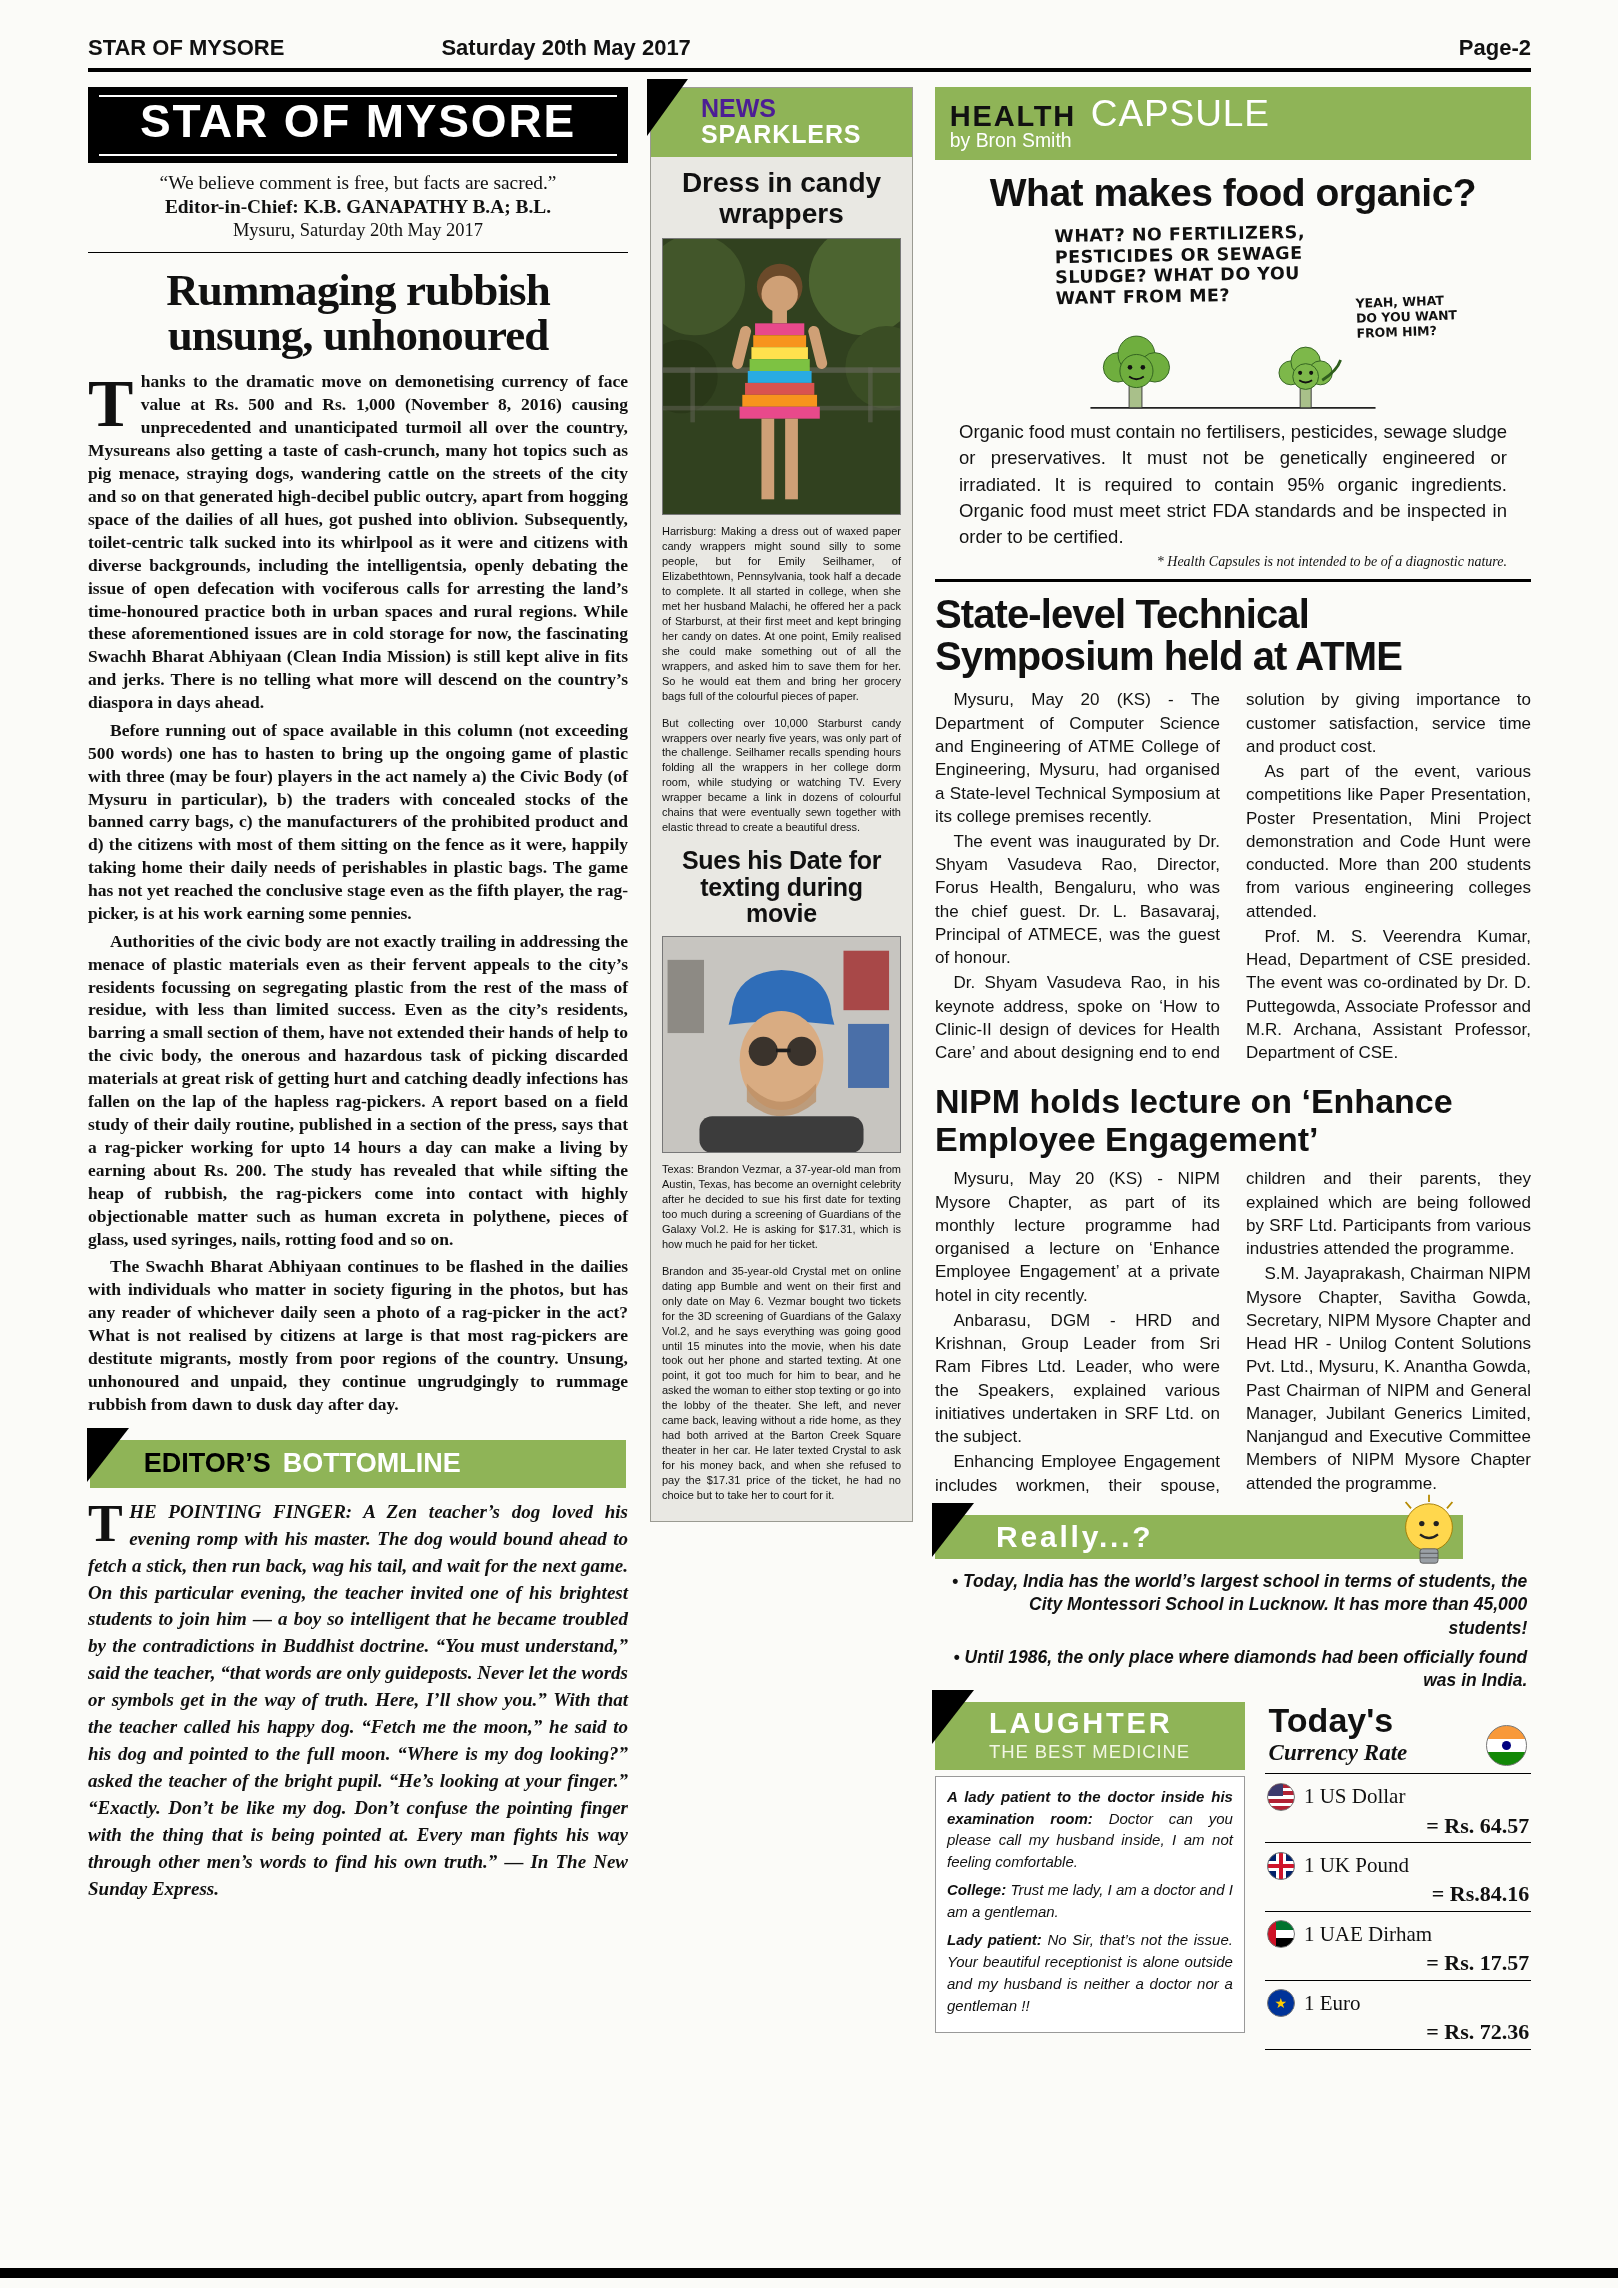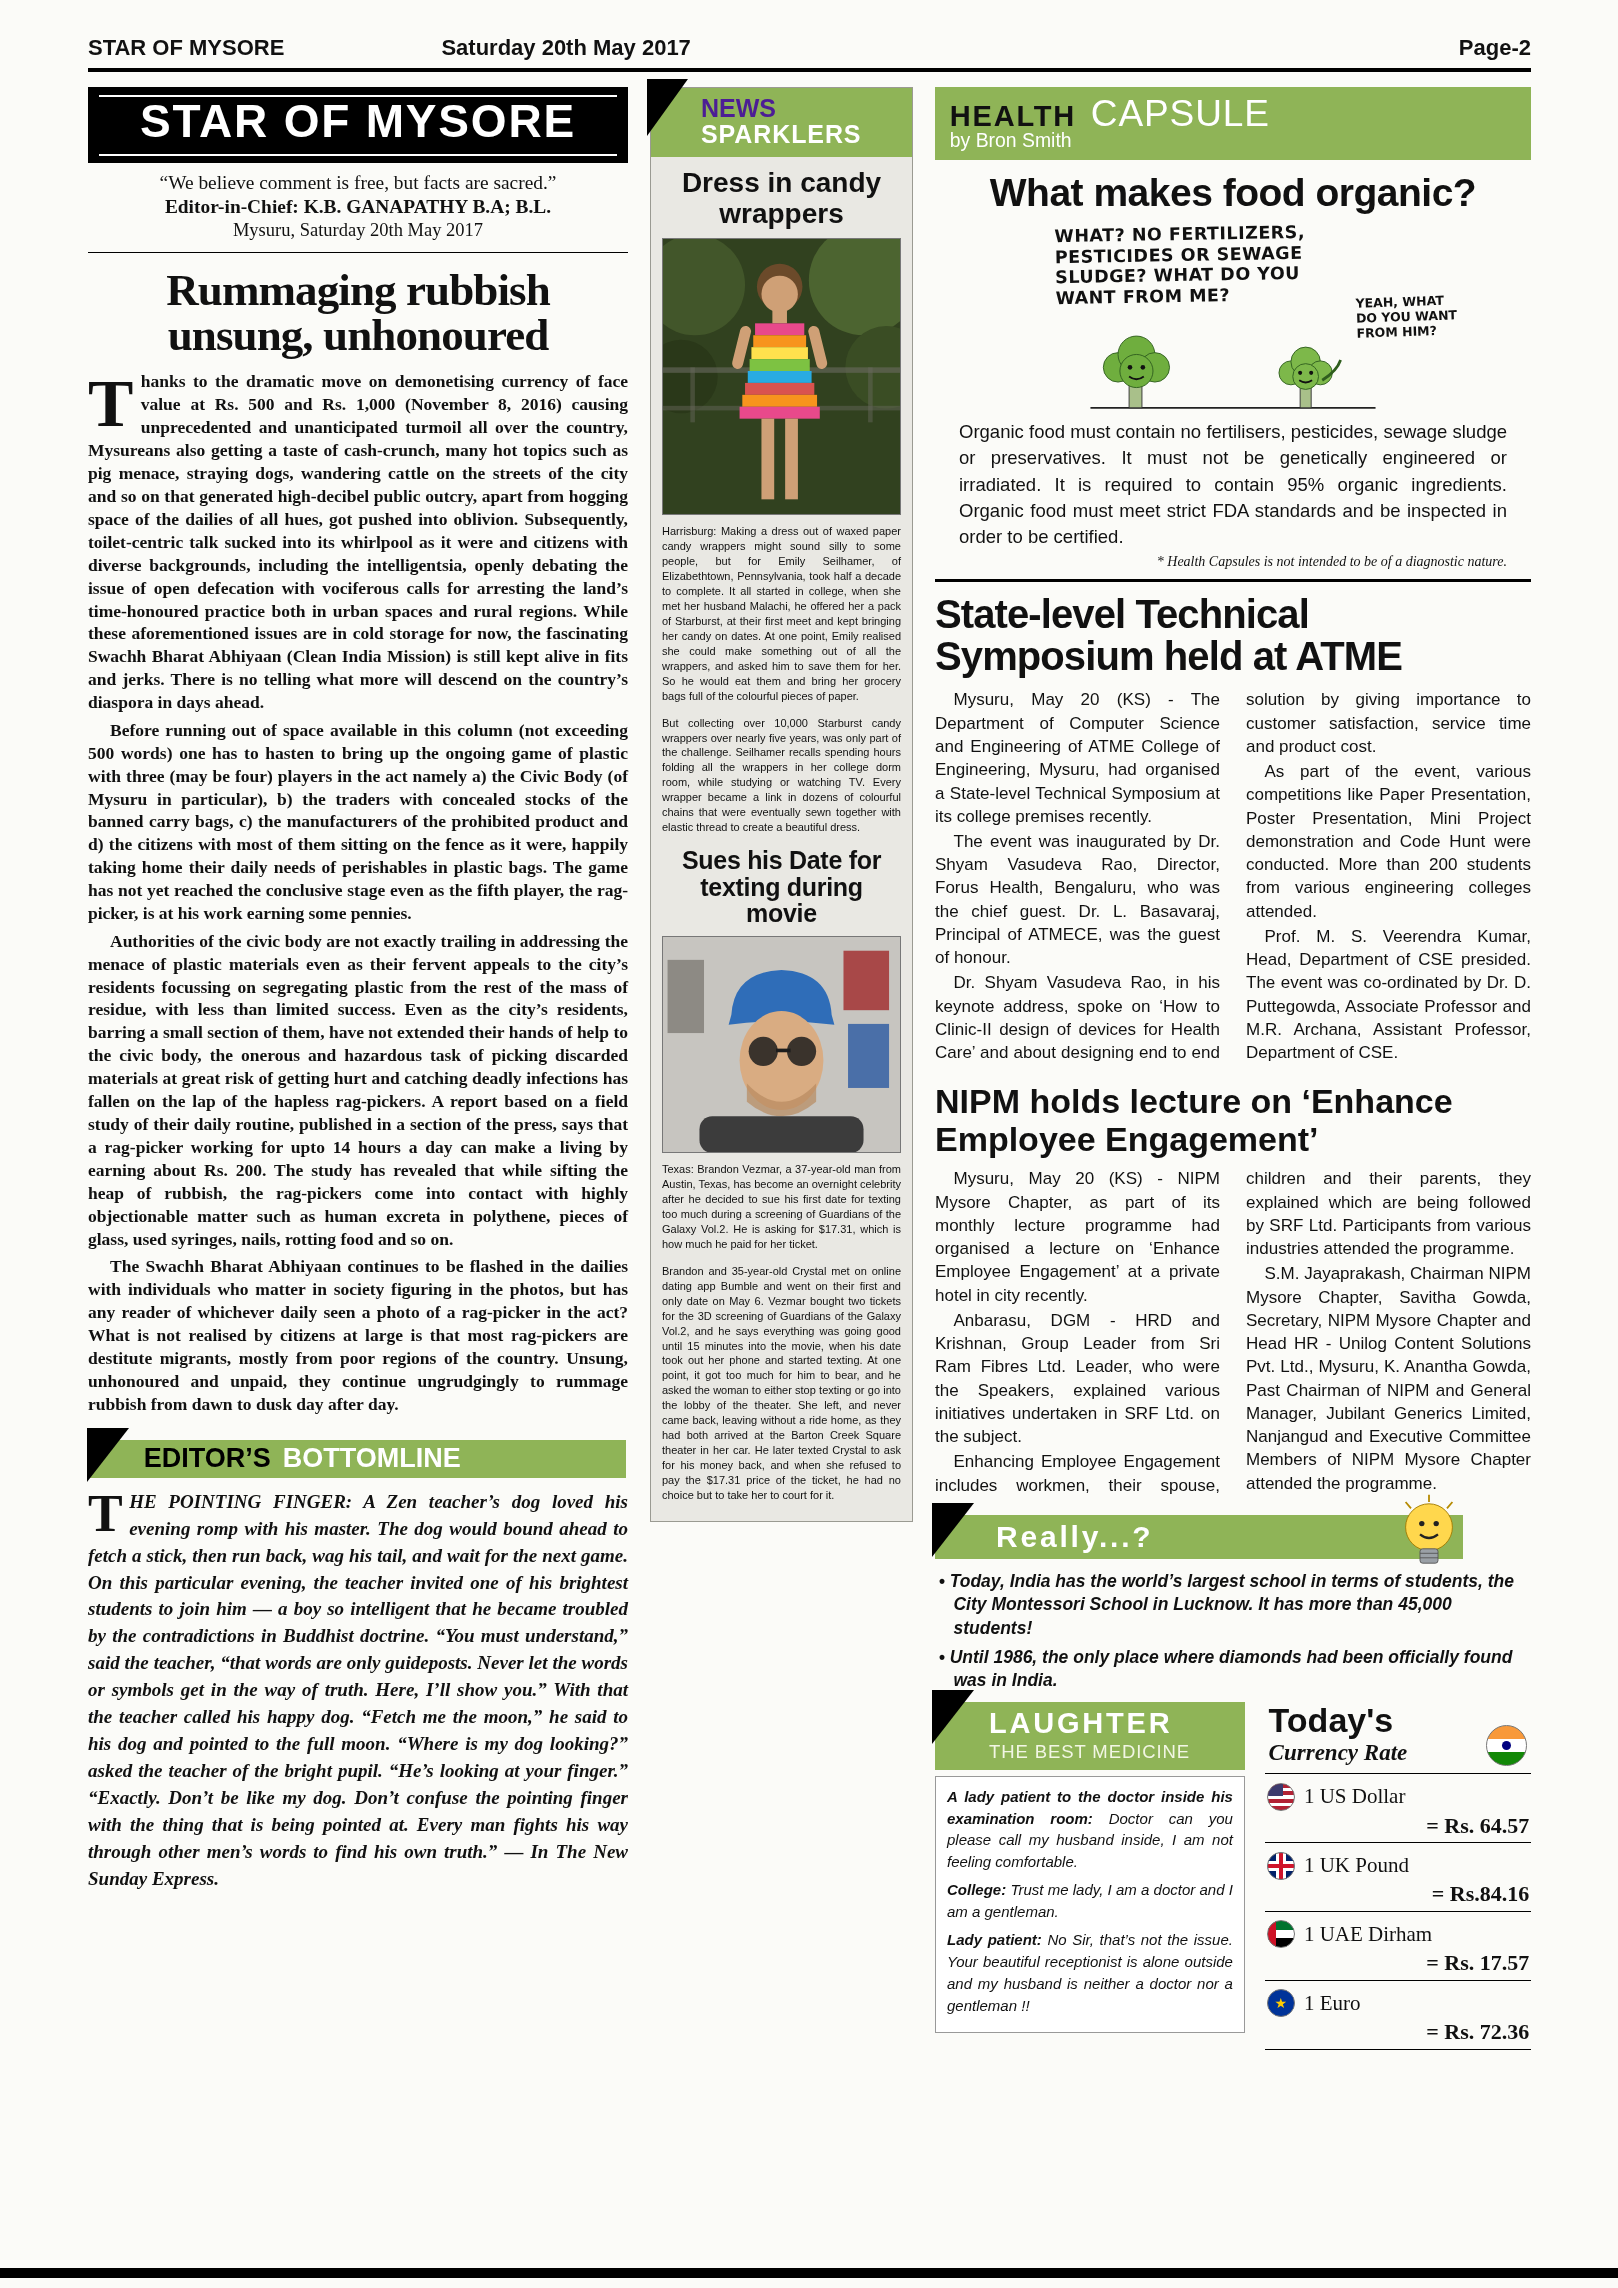--- a/index.html
+++ b/index.html
@@ -33,21 +33,21 @@
   
   .ed-head { text-align:center; font-size:45px; font-weight:bold; line-height:1.02;
              margin:14.8px 0 11px; letter-spacing:-0.9px; }
   .ed-body p { font-size:17.5px; line-height:1.31; text-align:justify; font-weight:bold; margin:0; }
   .ed-body p.ind { text-indent:22px; margin-top:4.6px; }
   .dropcap { float:left; font-size:68px; line-height:.78; padding:6.5px 7.4px 0 0; font-weight:bold; }
 
   .corner-tri { position:absolute; left:-2.8px; top:-12px; width:0; height:0;
                 border-top:54px solid #000; border-right:42px solid transparent; }
 
-  .bl-bar { position:relative; background:var(--green); height:38px; margin:24px 1.8px 11px;
+  .bl-bar { position:relative; background:var(--green); height:48px; margin:24px 1.8px 11px;
             display:flex; align-items:center; gap:12px; padding-left:54px;
             font-family:"Liberation Sans",sans-serif; font-weight:bold; font-size:27px; }
   .bl-black { color:#000; } .bl-white { color:#fff; }
   .bl-text { font-style:italic; font-weight:bold; font-size:19px; line-height:1.42; text-align:justify; }
   .dropcap-sm { float:left; font-size:52px; line-height:.8; padding:4.6px 6.5px 0 0; font-style:normal; font-weight:bold; }
 
   
   .sp-panel { background:#e9e8e3; border:0.9px solid #9a9a92; padding:11px 11px 5.5px; position:relative; }
   .sp-head { position:relative; background:var(--green); margin:-11px -11px 11px; padding:7.4px 11px 9.2px 50px; }
   .sp-tri { position:absolute; left:-3.7px; top:-9.2px; width:0; height:0;
@@ -87,21 +87,21 @@
                line-height:1.05; letter-spacing:-0.9px; margin:0 0 11px; }
   .story-cols { column-count:2; column-gap:26px; font-family:"Liberation Sans",sans-serif;
                 font-size:17px; line-height:1.37; text-align:justify; }
   .story-cols p { margin:0 0 1.8px; text-indent:18.5px; }
   .nipm-head { font-family:"Liberation Sans",sans-serif; font-weight:bold; font-size:34px;
                line-height:1.12; margin:16.6px 0 9.2px; }
   .nipm-head .l1 { display:block; text-align:left; }
   .nipm-head .l2 { display:block; text-align:left; }
 
   
-  .really { position:relative; margin:18.5px 0 5.5px; }
+  .really { position:relative; margin:18.5px 0 5.5px;text-align:right; }
   .really-bar { position:relative; background:var(--green); height:44px; display:flex; align-items:center;
                 padding-left:61px; margin-right:68px; }
   .really-title { color:#fff; font-family:"Liberation Sans",sans-serif; font-weight:bold;
                   font-size:30px; letter-spacing:2.8px; }
   .really-bulb { position:absolute; right:-1.8px; top:-22px; width:72px; height:81px; }
   .really-bullets { margin:11px 3.7px 0; font-family:"Liberation Sans",sans-serif; font-weight:bold;
                     font-style:italic; font-size:17.5px; line-height:1.32; }
   .really-bullets .bullet { padding-left:14.8px; text-indent:-14.8px; margin-bottom:6.5px; }
   .really-bullets .bullet::before { content:"• "; }
 

